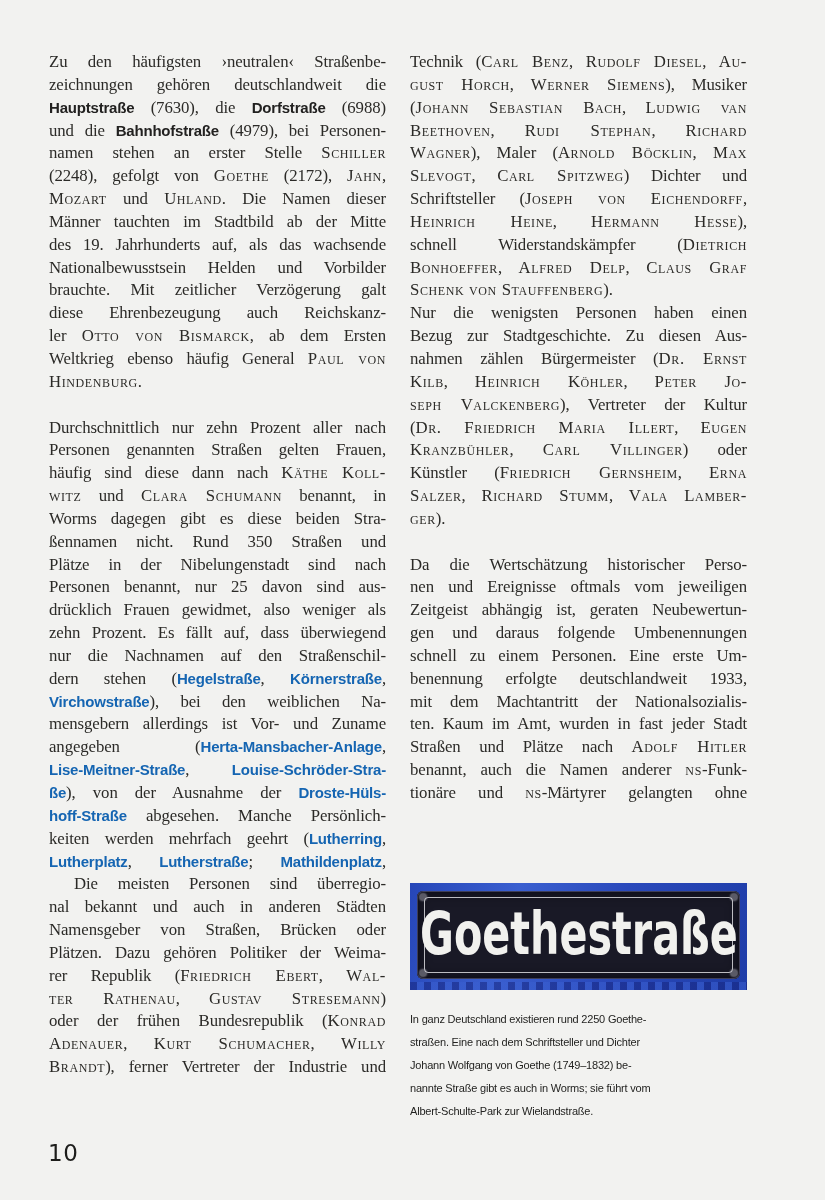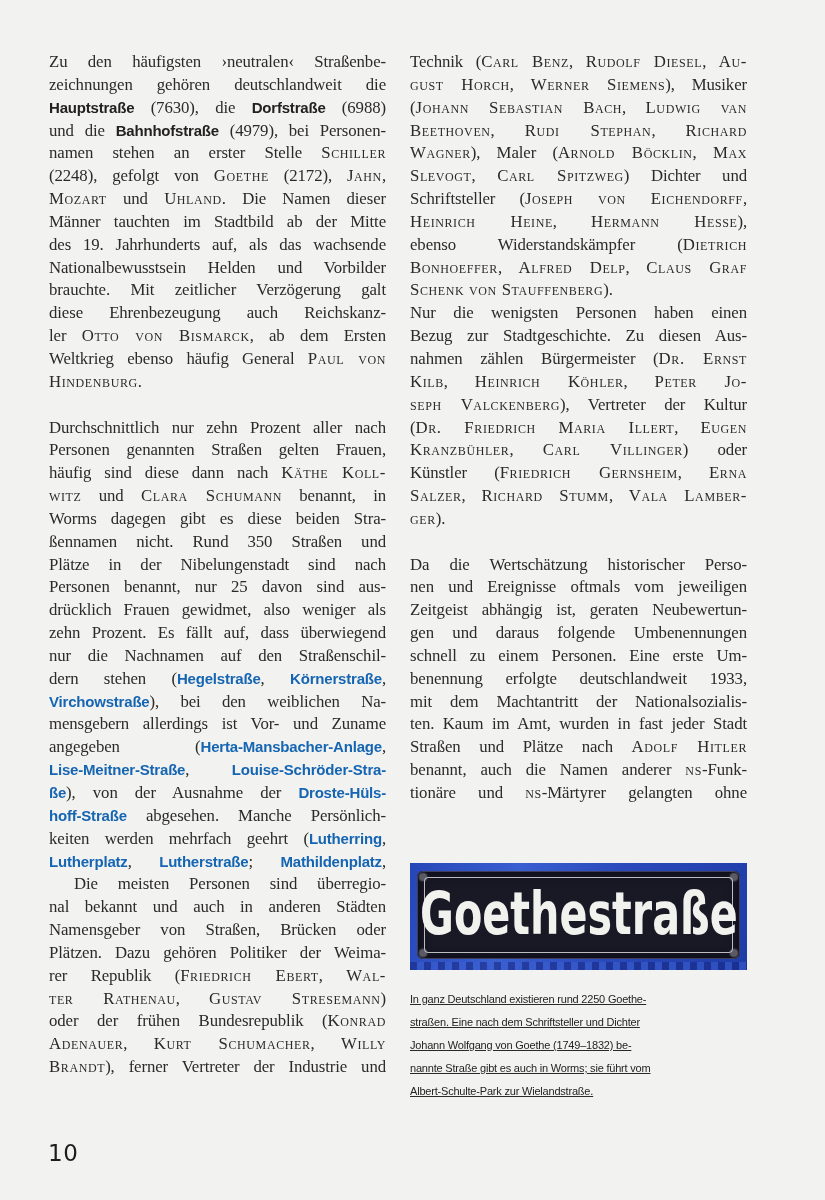--- a/index.html
+++ b/index.html
@@ -15,21 +15,21 @@
     font-size:16.8px;line-height:22.85px;letter-spacing:-0.1px;
     text-align:justify;text-align-last:justify;
   }
   .line.end{text-align-last:left;}
   .para.indent .line:first-child{text-indent:25px;}
   .gap{height:22.85px;}
   .rg{}
   .sc{font-variant:small-caps;letter-spacing:0.6px;}
   .bs{font-family:"Liberation Sans","DejaVu Sans",sans-serif;font-weight:bold;font-size:15px;letter-spacing:-0.2px;color:#222120;}
   .bl{font-family:"Liberation Sans","DejaVu Sans",sans-serif;font-weight:bold;font-size:15px;letter-spacing:-0.2px;color:#1565b2;}
-  .figure{margin-top:58px;width:337px;text-decoration:underline;}
+  .figure{margin-top:78px;width:337px;}
   .photo{
     position:relative;width:337px;height:107px;
     background:linear-gradient(105deg,#2646b8,#3a5fd0 30%,#2a49bb 60%,#1f3da8);
   }
   .photo::after{
     content:"";position:absolute;left:0;right:0;bottom:0;height:8px;
     background:repeating-linear-gradient(90deg,#16257e 0 7px,#3a5fd0 7px 14px);
     opacity:.55;
   }
   .sign{
@@ -128,21 +128,21 @@
     <div>
         <div class="para">
           <div class="line"><span class="rg">Technik (</span><span class="sc">Carl Benz</span><span class="rg">, </span><span class="sc">Rudolf Diesel</span><span class="rg">, </span><span class="sc">Au-</span></div>
           <div class="line"><span class="sc">gust Horch</span><span class="rg">, </span><span class="sc">Werner Siemens</span><span class="rg">), Musiker</span></div>
           <div class="line"><span class="rg">(</span><span class="sc">Johann Sebastian Bach</span><span class="rg">, </span><span class="sc">Ludwig van</span></div>
           <div class="line"><span class="sc">Beethoven</span><span class="rg">, </span><span class="sc">Rudi Stephan</span><span class="rg">, </span><span class="sc">Richard</span></div>
           <div class="line"><span class="sc">Wagner</span><span class="rg">), Maler (</span><span class="sc">Arnold Böcklin</span><span class="rg">, </span><span class="sc">Max</span></div>
           <div class="line"><span class="sc">Slevogt</span><span class="rg">, </span><span class="sc">Carl Spitzweg</span><span class="rg">) Dichter und</span></div>
           <div class="line"><span class="rg">Schriftsteller (</span><span class="sc">Joseph von Eichendorff</span><span class="rg">,</span></div>
           <div class="line"><span class="sc">Heinrich Heine</span><span class="rg">, </span><span class="sc">Hermann Hesse</span><span class="rg">),</span></div>
-          <div class="line"><span class="rg">ebenso Widerstandskämpfer (</span><span class="sc">Dietrich</span></div>
+          <div class="line"><span class="rg">schnell Widerstandskämpfer (</span><span class="sc">Dietrich</span></div>
           <div class="line"><span class="sc">Bonhoeffer</span><span class="rg">, </span><span class="sc">Alfred Delp</span><span class="rg">, </span><span class="sc">Claus Graf</span></div>
           <div class="line end"><span class="sc">Schenk von Stauffenberg</span><span class="rg">).</span></div>
           <div class="line"><span class="rg">Nur die wenigsten Personen haben einen</span></div>
           <div class="line"><span class="rg">Bezug zur Stadtgeschichte. Zu diesen Aus-</span></div>
           <div class="line"><span class="rg">nahmen zählen Bürgermeister (</span><span class="sc">Dr. Ernst</span></div>
           <div class="line"><span class="sc">Kilb</span><span class="rg">, </span><span class="sc">Heinrich Köhler</span><span class="rg">, </span><span class="sc">Peter Jo-</span></div>
           <div class="line"><span class="sc">seph Valckenberg</span><span class="rg">), Vertreter der Kultur</span></div>
           <div class="line"><span class="rg">(</span><span class="sc">Dr. Friedrich Maria Illert</span><span class="rg">, </span><span class="sc">Eugen</span></div>
           <div class="line"><span class="sc">Kranzbühler</span><span class="rg">, </span><span class="sc">Carl Villinger</span><span class="rg">) oder</span></div>
           <div class="line"><span class="rg">Künstler (</span><span class="sc">Friedrich Gernsheim</span><span class="rg">, </span><span class="sc">Erna</span></div>

